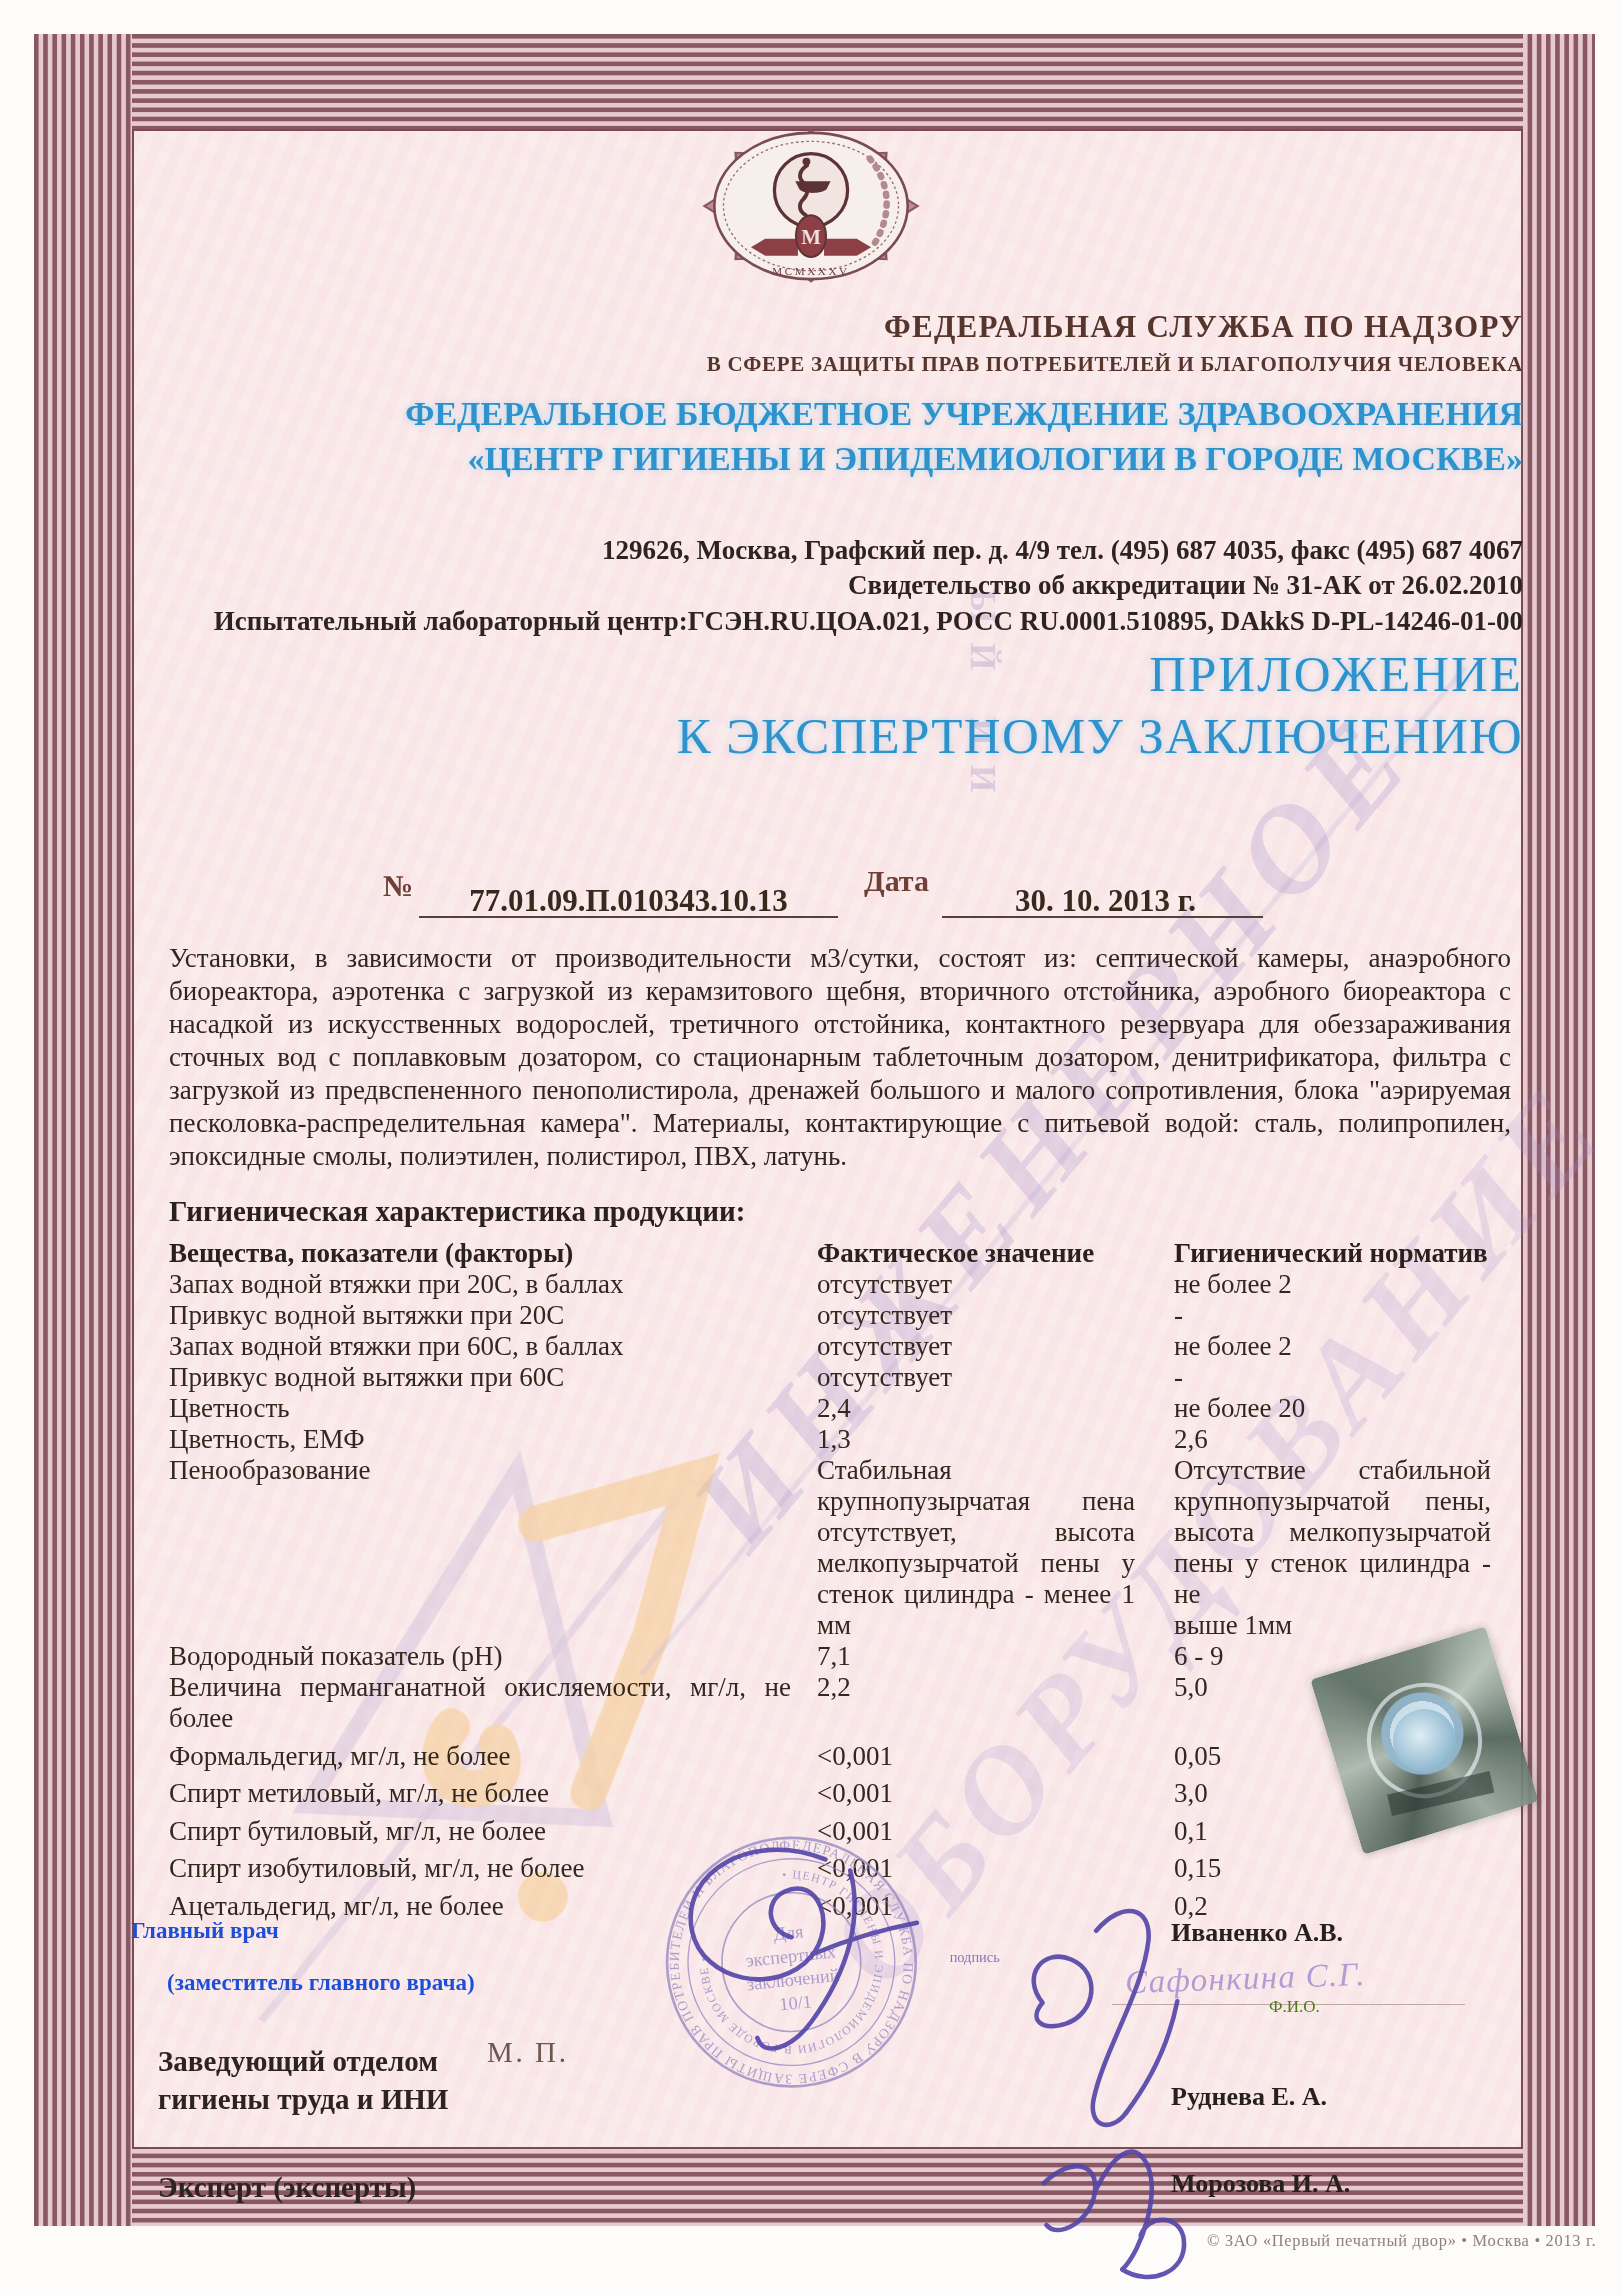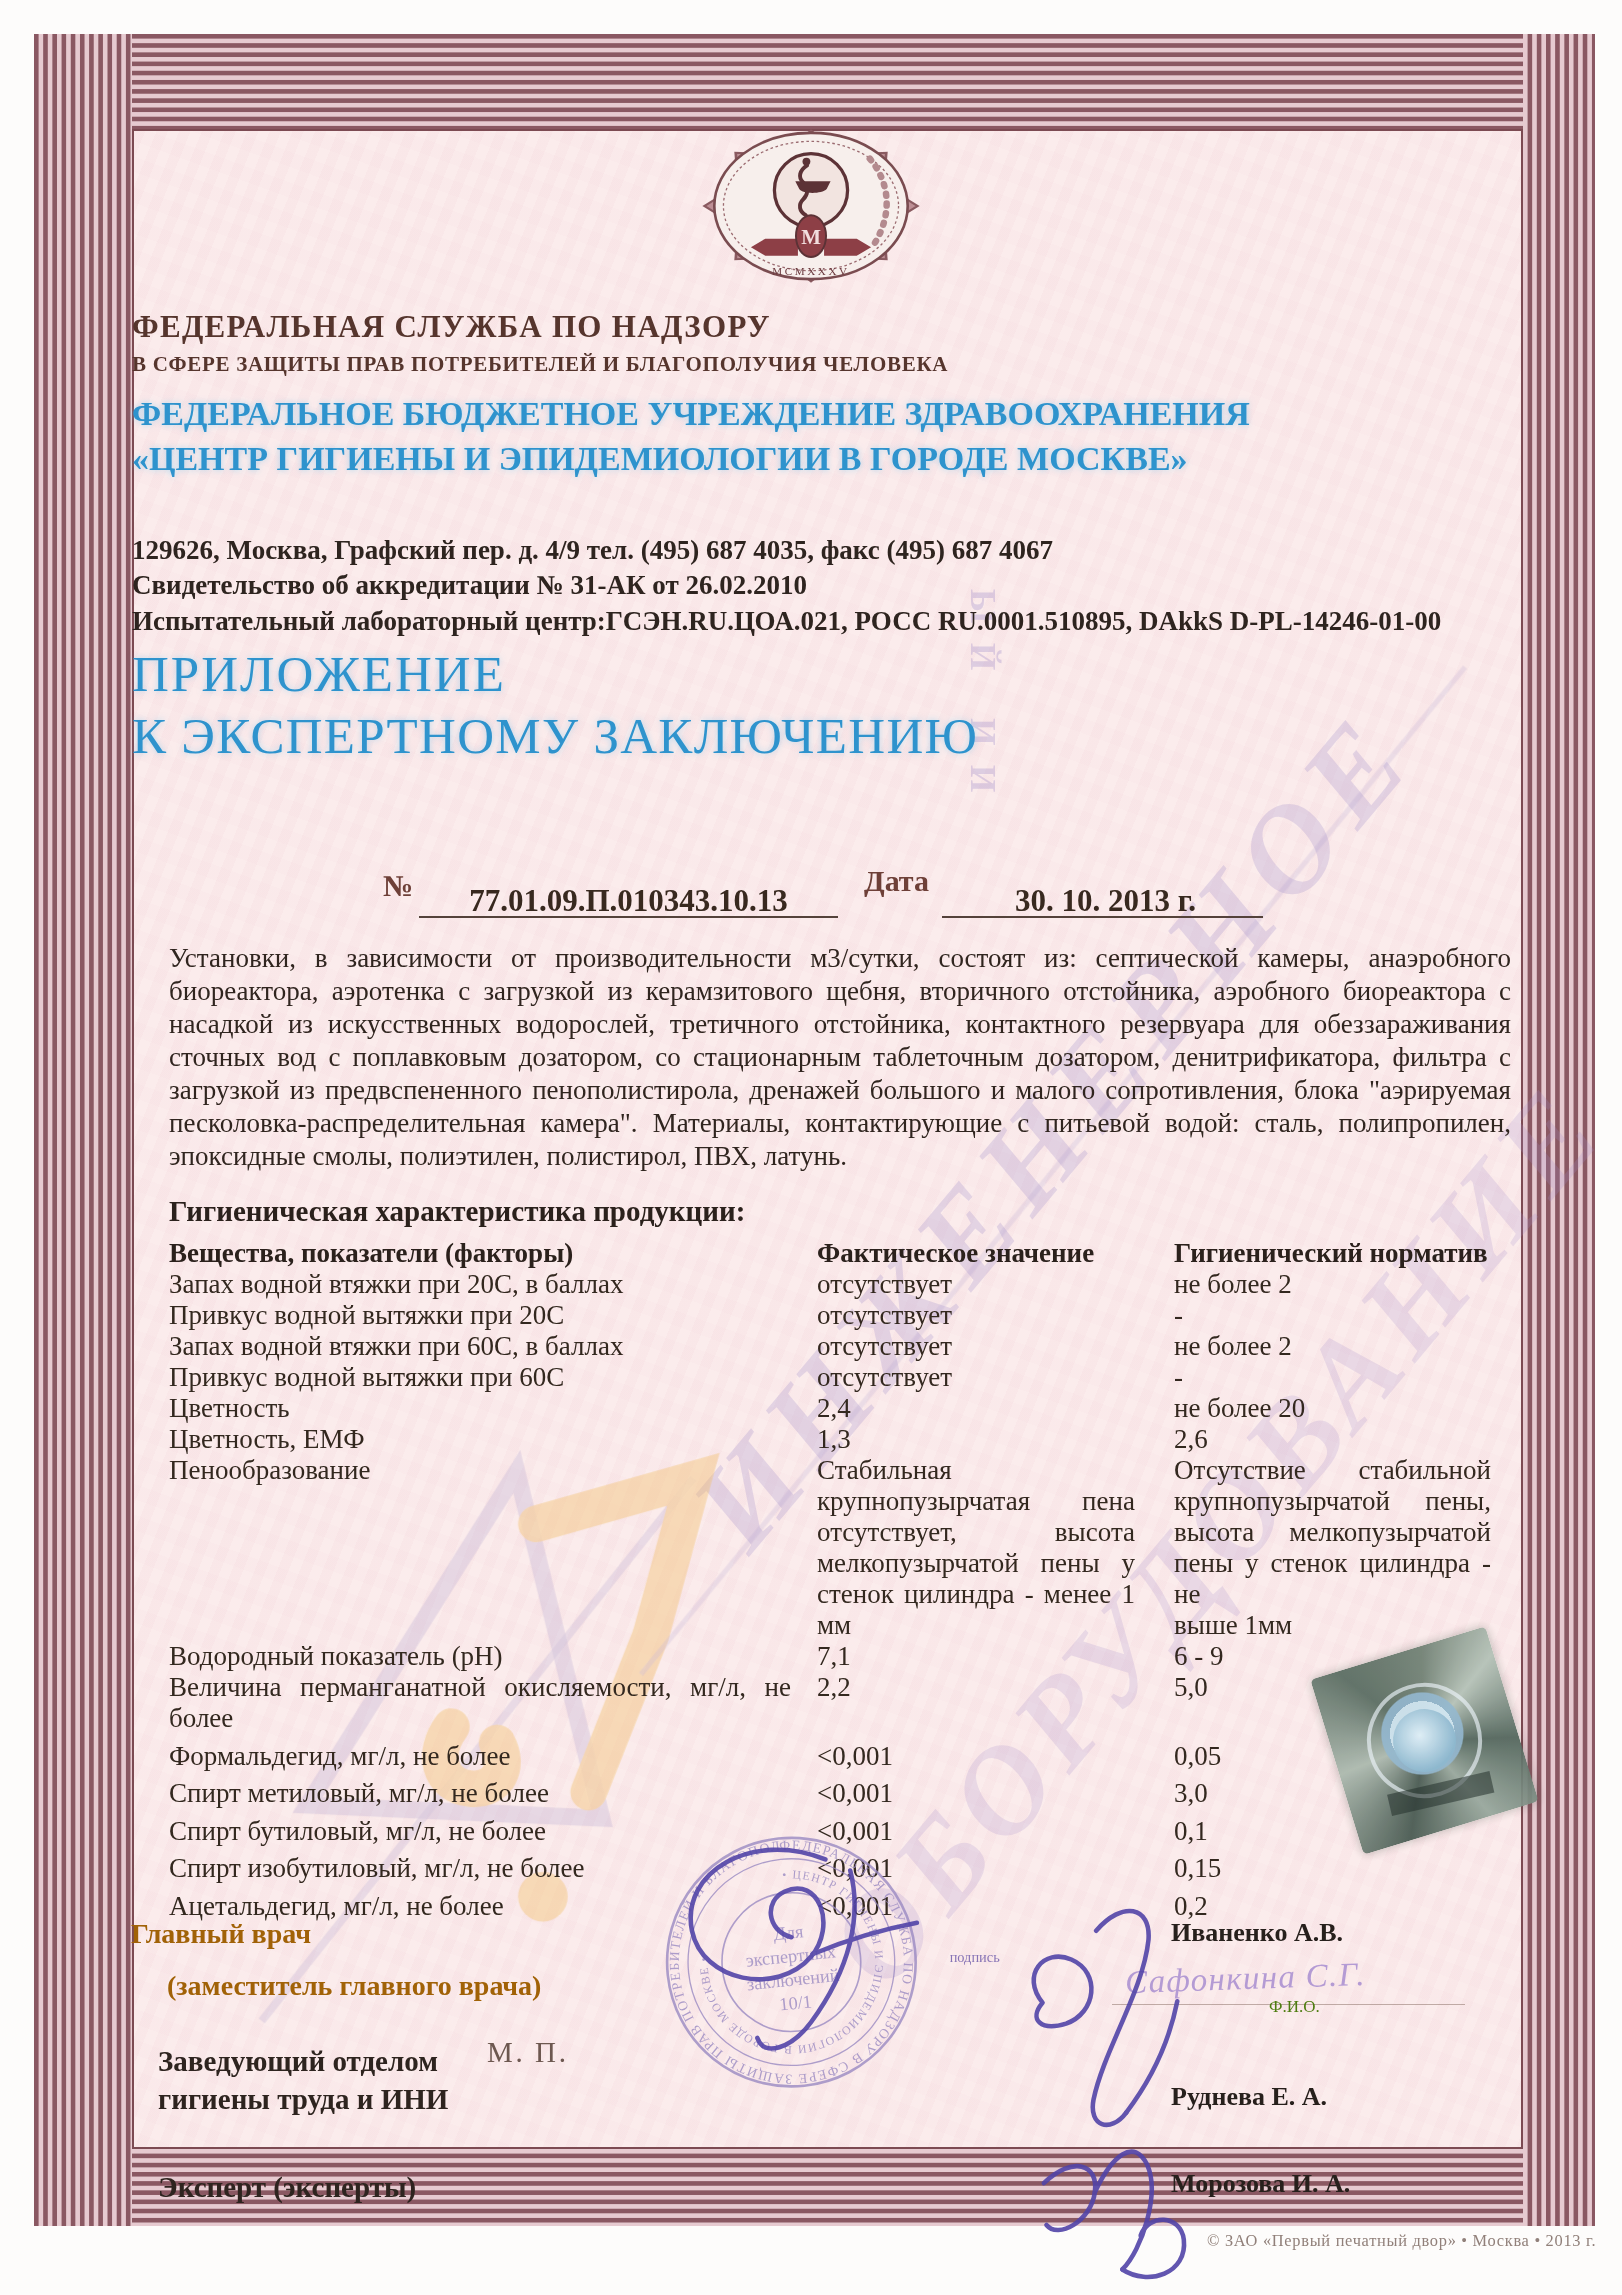--- a/index.html
+++ b/index.html
@@ -41,21 +41,21 @@
   .wm-word { position:absolute; font-weight:bold; font-style:italic;
     color:rgba(163,143,204,.27); white-space:nowrap; }
   .wm-word1 { left:366px; top:1060px; width:1374px; text-align:center;
     font-size:124px; letter-spacing:13px; transform:rotate(-50deg); transform-origin:center; }
   .wm-word2 { left:497px; top:1465px; width:1439px; text-align:center;
     font-size:124px; letter-spacing:9.2px; transform:rotate(-50deg); transform-origin:center;
     color:rgba(163,143,204,.21); }
   .wm-side { position:absolute; left:962px; top:589px; writing-mode:vertical-rl;
     font-size:35px; letter-spacing:19.6px; color:rgba(152,132,198,.30); font-weight:bold; }
   
-  .centerline { position:absolute; left:132px; width:1391px; text-align:left; white-space:nowrap; }
+  .centerline { position:absolute; left:132px; width:1391px; text-align:right; white-space:nowrap; }
   .svc { color:#56352d; font-weight:bold; }
   .svc1 { top:309px; font-size:31px; letter-spacing:1.3px; }
   .svc2 { top:352px; font-size:21px; letter-spacing:0.7px; }
   .org  { color:#2e93cd; font-weight:bold; text-shadow:0 0 5.9px rgba(120,200,240,.55); }
   .org1 { top:395px; font-size:34px; }
   .org2 { top:440px; font-size:34px; }
   .addr { font-weight:bold; color:#2e241f; }
   .addr1 { top:535px; font-size:27px; }
   .addr2 { top:570px; font-size:27px; }
   .addr3 { top:606px; font-size:27px; }
@@ -76,21 +76,21 @@
   .tbl { position:absolute; left:169px; top:1238px; width:1321px;
     display:grid; grid-template-columns:648px 357px 317px;
     font-size:27px; color:#33281f; }
   .cell { line-height:31px; min-height:31px; }
   .c1 { padding-right:26px; }
   .c2 { padding-right:39px; }
   .hdr { font-weight:bold; color:#2b211c; }
   .jl { text-align:justify; text-align-last:justify; }
   .gap { padding-top:6.5px; }
   
-  .sig-label { position:absolute; font-size:28px; font-weight:bold; color:#a16207; }
+  .sig-label { position:absolute; font-size:23px; font-weight:bold; color:#1d4ed8; }
   .sig-name  { position:absolute; font-size:26px; font-weight:bold; color:#27201c; }
   .plain-label { position:absolute; font-size:29px; font-weight:bold; color:#2e241f; }
   .mp { position:absolute; left:487px; top:2036px; font-size:29px; color:#6d5850; letter-spacing:2.6px; }
   .facsimile { position:absolute; left:1125px; top:1960px; font-size:33px; font-style:italic;
     color:#b49bd4; transform:rotate(-2deg); letter-spacing:1.3px; }
   .fio-small { position:absolute; left:1269px; top:1997px; font-size:17px; color:#4d7c0f; }
   .fill-rule { position:absolute; left:1112px; top:2004px; width:353px; height:1.3px;
     background:rgba(120,90,80,.45); }
   
   .holo { position:absolute; left:1333px; top:1649px; width:183px; height:183px;

